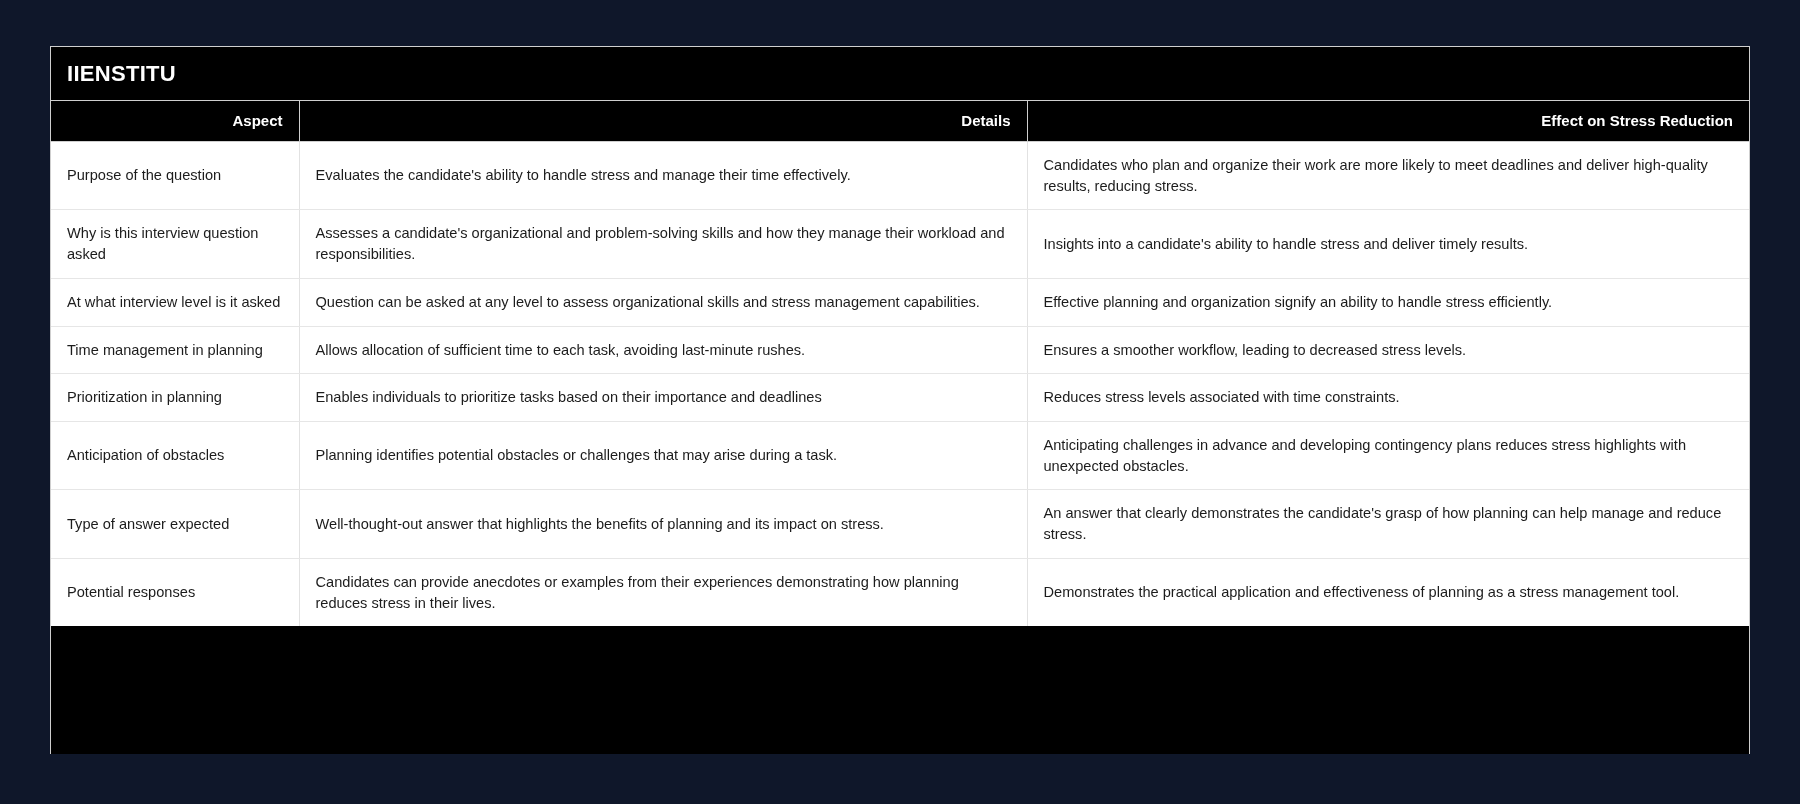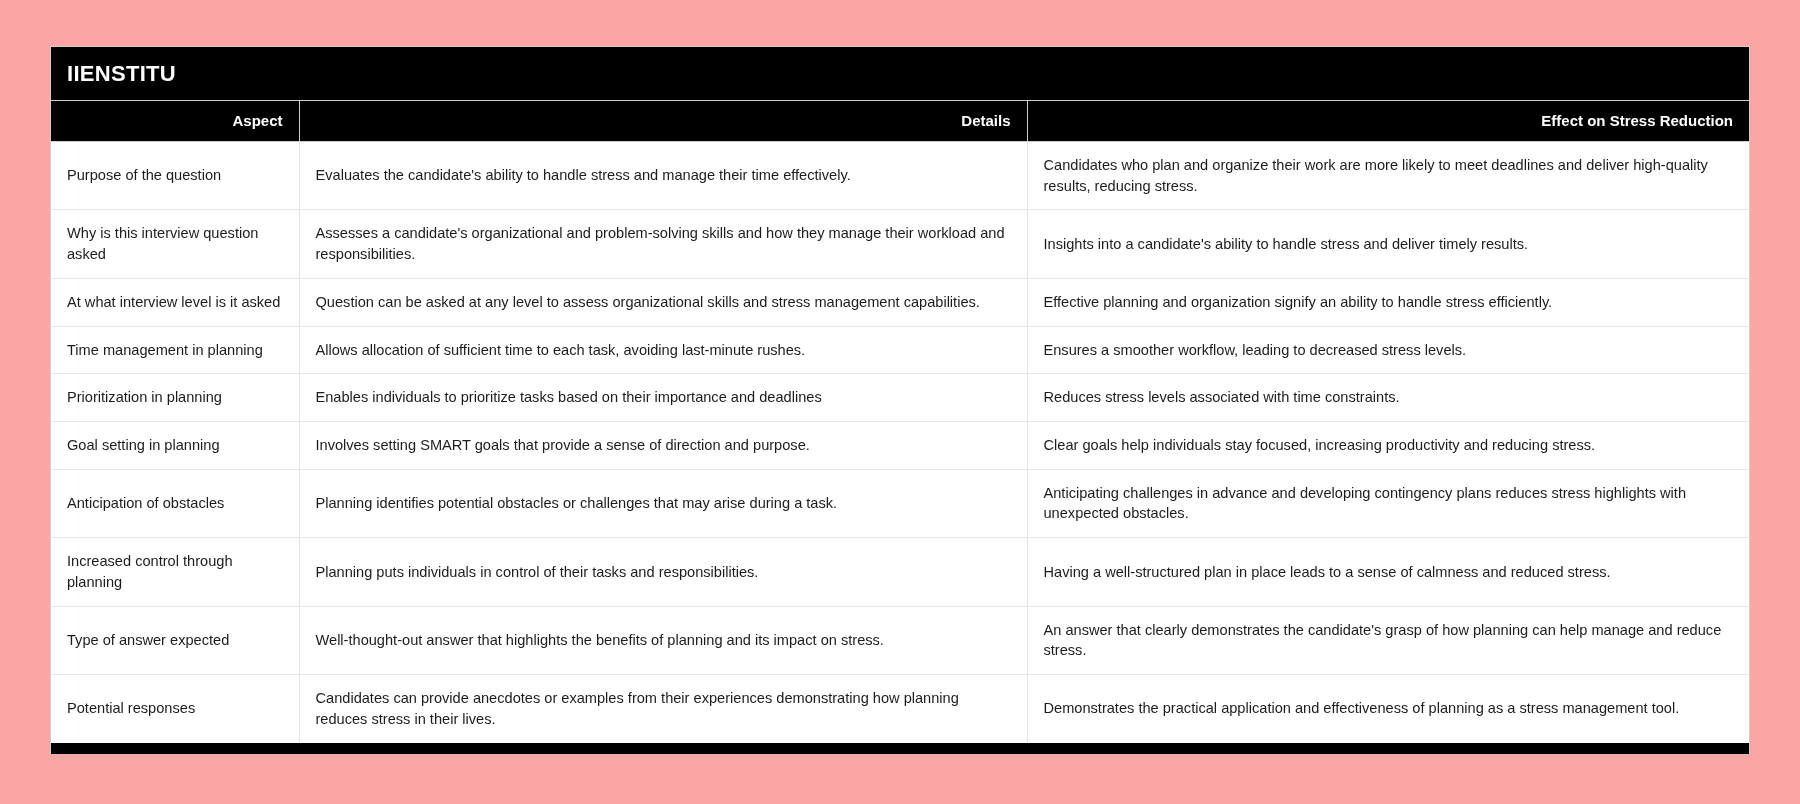--- a/index.html
+++ b/index.html
@@ -13,21 +13,21 @@
     height: 804px;
     overflow: hidden;
     font-family: "Liberation Sans", sans-serif;
     -webkit-font-smoothing: antialiased;
   }
 
   .page {
     position: relative;
     width: 1800px;
     height: 804px;
-    background: #fca5a5;
+    background: #0f172a;
     box-sizing: border-box;
   }
 
   .table-frame {
     position: absolute;
     left: 50px;
     top: 46px;
     width: 1700px;
     height: 708px;
     border: 1px solid #cfcfcf;
@@ -147,33 +147,23 @@
           <td>Time management in planning</td>
           <td>Allows allocation of sufficient time to each task, avoiding last-minute rushes.</td>
           <td>Ensures a smoother workflow, leading to decreased stress levels.</td>
         </tr>
         <tr>
           <td>Prioritization in planning</td>
           <td>Enables individuals to prioritize tasks based on their importance and deadlines</td>
           <td>Reduces stress levels associated with time constraints.</td>
         </tr>
         <tr>
-          <td>Goal setting in planning</td>
-          <td>Involves setting SMART goals that provide a sense of direction and purpose.</td>
-          <td>Clear goals help individuals stay focused, increasing productivity and reducing stress.</td>
-        </tr>
-        <tr>
           <td>Anticipation of obstacles</td>
           <td>Planning identifies potential obstacles or challenges that may arise during a task.</td>
           <td>Anticipating challenges in advance and developing contingency plans reduces stress highlights with unexpected obstacles.</td>
-        </tr>
-        <tr>
-          <td>Increased control through planning</td>
-          <td>Planning puts individuals in control of their tasks and responsibilities.</td>
-          <td>Having a well-structured plan in place leads to a sense of calmness and reduced stress.</td>
         </tr>
         <tr>
           <td>Type of answer expected</td>
           <td>Well-thought-out answer that highlights the benefits of planning and its impact on stress.</td>
           <td>An answer that clearly demonstrates the candidate's grasp of how planning can help manage and reduce stress.</td>
         </tr>
         <tr>
           <td>Potential responses</td>
           <td>Candidates can provide anecdotes or examples from their experiences demonstrating how planning reduces stress in their lives.</td>
           <td>Demonstrates the practical application and effectiveness of planning as a stress management tool.</td>

